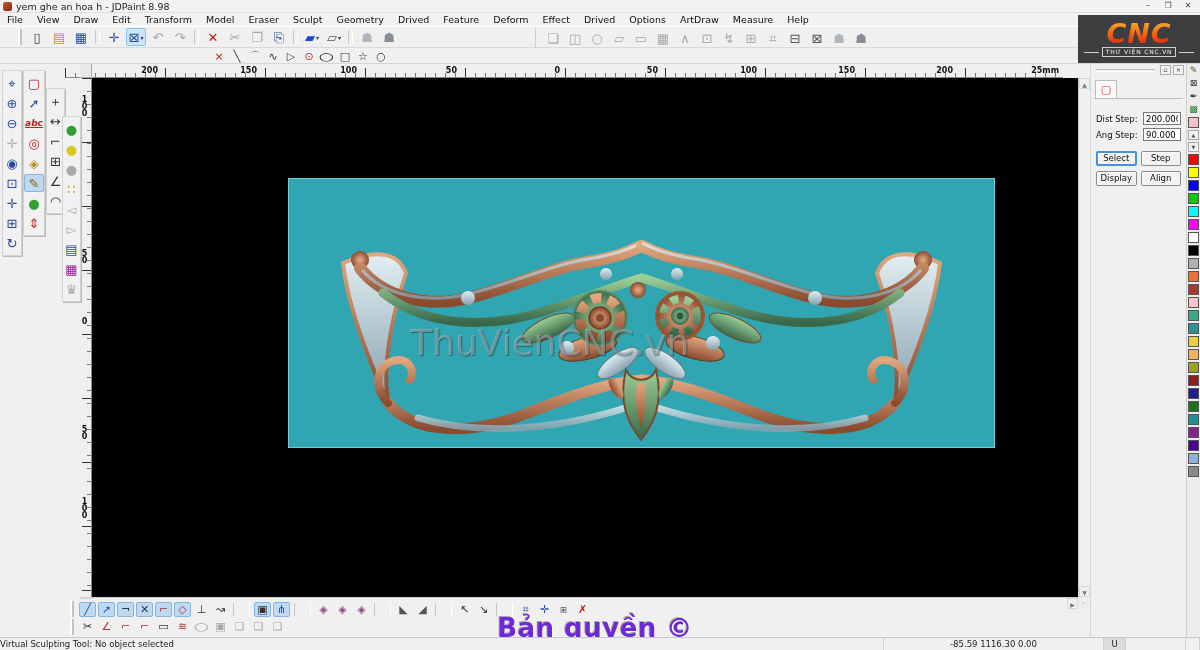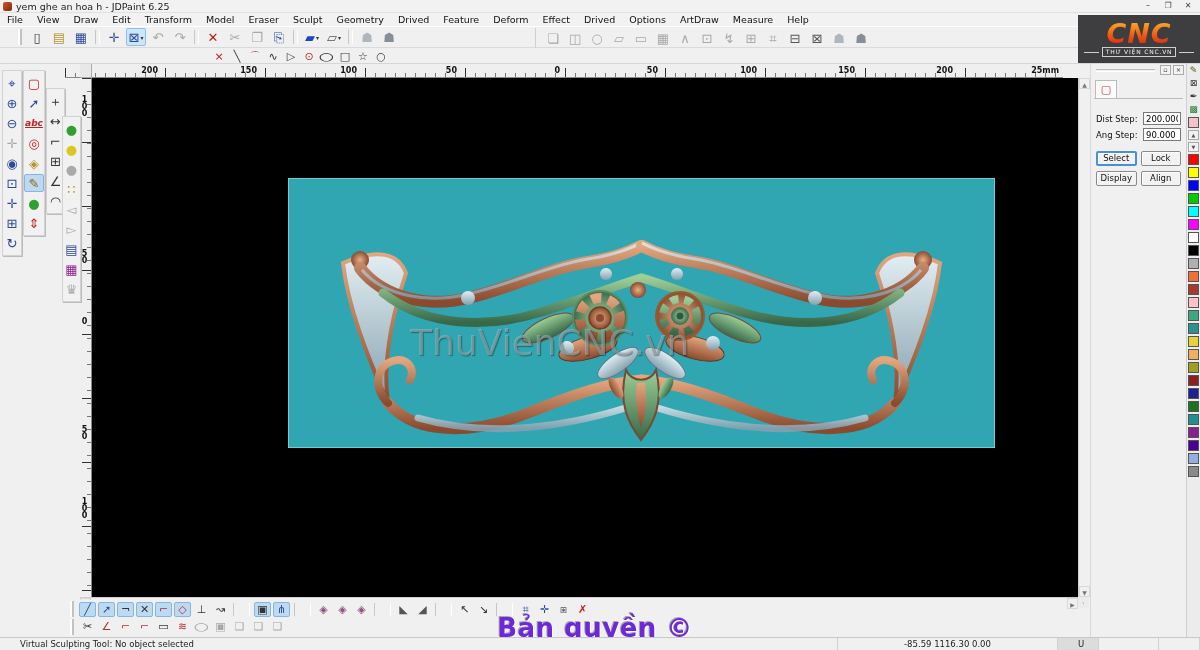--- a/index.html
+++ b/index.html
@@ -92,40 +92,40 @@
   
   #snapbar { left:66px; top:600px; height:18px; display:flex; align-items:center; background:#f0f0f0; z-index:14; }
   #nodebar { left:66px; top:618px; height:17px; display:flex; align-items:center; background:#f0f0f0; z-index:14; }
   #snapbar .tbi, #nodebar .tbi { min-width:17px; height:15px; }
   #snapbar .tbi .glyph, #nodebar .tbi .glyph { font-size:11px; }
 
   #bottom-watermark { left:415px; top:613px; width:360px; text-align:center; font-size:26px; font-weight:bold; color:#6d28d9; text-shadow:1px 1px 0 #fff,-1px -1px 0 #a8a8a8; z-index:18; letter-spacing:.5px; }
 
   
   #statusbar { left:0; top:637px; width:1200px; height:13px; background:#f0f0f0; border-top:1px solid #c8c8c8; display:flex; align-items:stretch; z-index:25; }
-  #statusbar .cell { border-right:1px solid #d0d0d0; font-size:8.5px; color:#222; line-height:12px; padding:0 20px; }
+  #statusbar .cell { border-right:1px solid #d0d0d0; font-size:8.5px; color:#222; line-height:12px; padding:0 0; }
   #status-msg { flex:1; }
   #status-coords { width:220px; text-align:center; }
   #status-unit { width:22px; text-align:center; background:#dcdcdc; }
   .cell.pad1 { width:60px; } .cell.pad2 { width:14px; border-right:none; }
 
   
   #cnc-logo { left:1078px; top:15px; width:122px; height:48px; background:#3e3e40; z-index:40; display:flex; flex-direction:column; align-items:center; justify-content:center; }
   #cnc-brand { font-size:27px; font-weight:900; font-style:italic; line-height:26px; letter-spacing:1px;
     background:linear-gradient(180deg,#f7b32b 0%,#ef5a12 55%,#d81f10 100%); -webkit-background-clip:text; background-clip:text; color:transparent; }
   #cnc-caption { display:flex; align-items:center; gap:3px; width:100%; padding:0 6px; }
   #cnc-caption .line { flex:1; height:1px; background:#cfcfcf; }
   #cnc-caption .cap { font-size:6px; color:#f2f2f2; letter-spacing:.8px; border:1px solid #cfcfcf; padding:0 3px; line-height:8px; white-space:nowrap; }
 </style>
 </head>
 <body>
 
 <div id="titlebar" class="abs">
   <span id="app-icon"></span>
-  <span id="title-text">yem ghe an hoa h - JDPaint 6.25</span>
+  <span id="title-text">yem ghe an hoa h - JDPaint 8.98</span>
   <span id="win-controls">
     <span>–</span>
     <span>❐</span>
     <span>✕</span>
   </span>
 </div>
 
 <div id="menubar" class="abs">
 
 <span class="menu-item">File</span>
@@ -517,21 +517,21 @@
     <div class="form-row">
       <label>Dist Step:</label>
       <input value="200.000" style="">
     </div>
     <div class="form-row">
       <label>Ang Step:</label>
       <input value="90.000" style="">
     </div>
     <div class="btn-grid">
       <div class="pbtn" data-focused="true">Select</div>
-      <div class="pbtn">Lock</div>
+      <div class="pbtn">Step</div>
       <div class="pbtn">Display</div>
       <div class="pbtn">Align</div>
     </div>
   </div>
 </div>
 
 <div id="palette" class="abs">
   <span style="display:flex;flex-direction:column;align-items:center">
 
   <span class="tbi">

